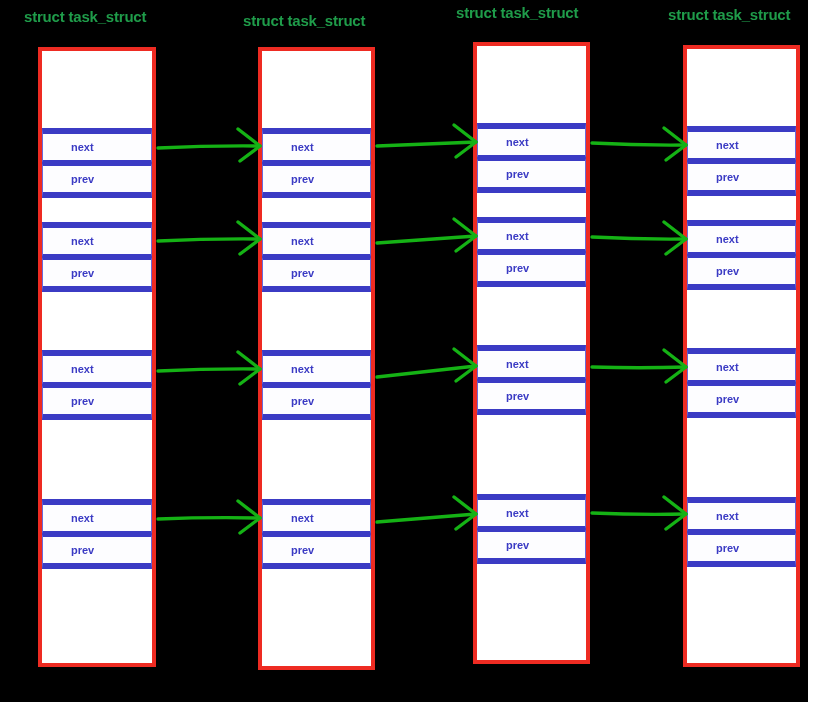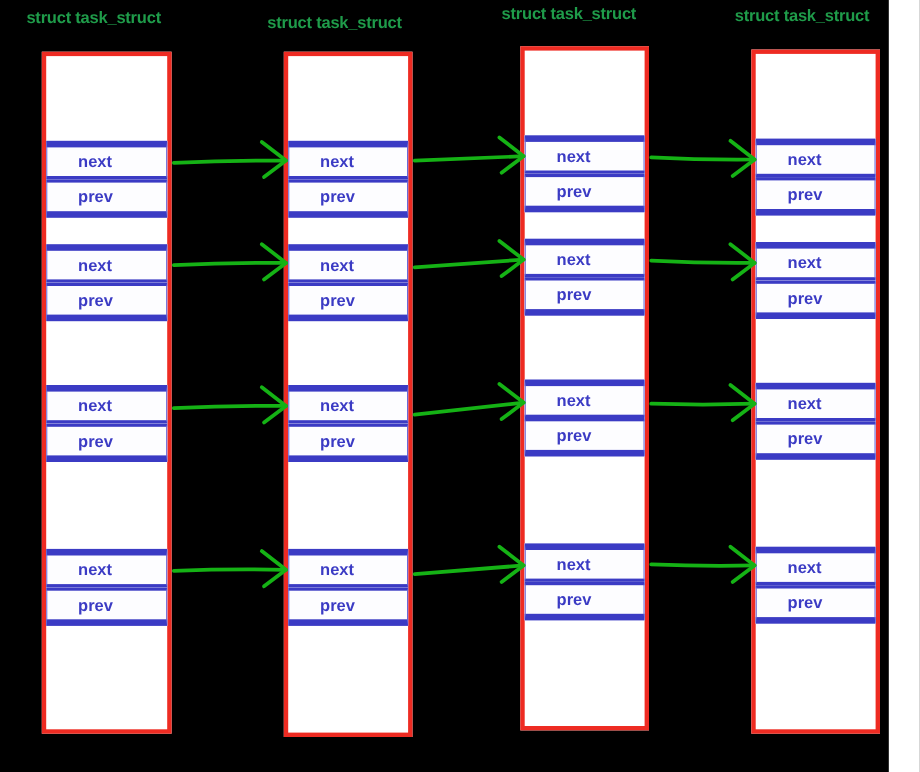--- a/index.html
+++ b/index.html
@@ -50,21 +50,21 @@
     border-right: 1px solid #6a6ad8;
     background: #fdfdff;
     display: flex;
     align-items: center;
   }
   .field.prev {
     border-top: 3px solid #3b3bc4;
     border-bottom: 6px solid #3b3bc4;
   }
   .field-label {
-    font-size: 15px;
+    font-size: 11px;
     font-weight: bold;
     color: #3b3bc4;
     padding-left: 28px;
     line-height: 1;
   }
 
   
   .arrow-layer {
     position: absolute;
     left: 0;

